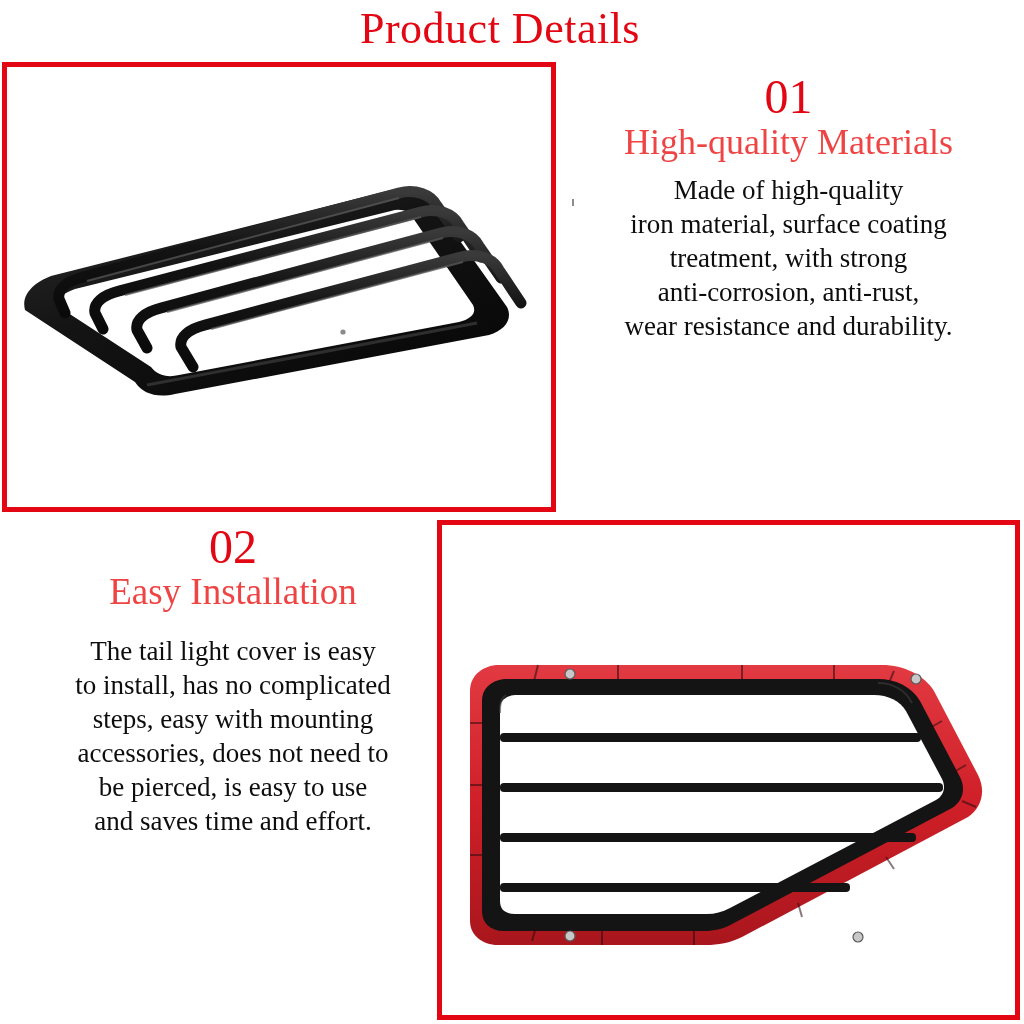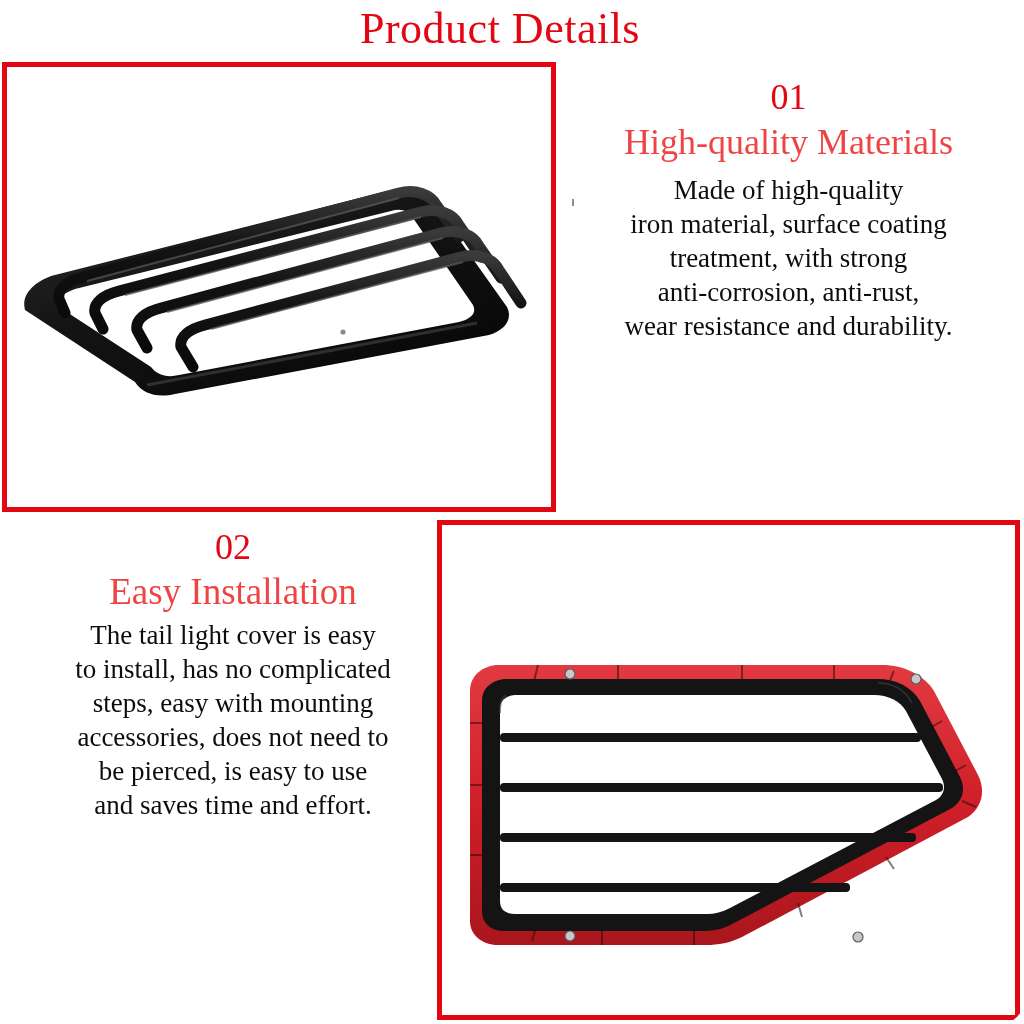--- a/index.html
+++ b/index.html
@@ -7,21 +7,20 @@
     padding: 0;
     background: #ffffff;
   }
   #page {
     position: relative;
     width: 1024px;
     height: 1024px;
     background: #ffffff;
     overflow: hidden;
     font-family: "Liberation Serif", "DejaVu Serif", serif;
-    border-radius: 24px;
   }
 
   
   .page-title {
     position: absolute;
     left: 0;
     top: 4px;
     width: 1000px;
     text-align: center;
     color: #e30613;
@@ -54,21 +53,21 @@
 
   .photo-stage {
     position: absolute;
     inset: 0;
     background: #ffffff;
   }
 
   
   .feature-number {
     color: #e30613;
-    font-size: 36px;
+    font-size: 48px;
     line-height: 46px;
     text-align: center;
   }
   .feature-heading {
     color: #ef4444;
     font-size: 37px;
     line-height: 44px;
     text-align: center;
     white-space: nowrap;
   }
@@ -88,21 +87,21 @@
   }
   #feature-01 .feature-heading { font-size: 36px; }
   #feature-01 .feature-body { margin-top: 9px; }
 
   #feature-02 {
     position: absolute;
     left: 16px;
     top: 524px;
     width: 434px;
   }
-  #feature-02 .feature-body { margin-top: 4px; }
+  #feature-02 .feature-body { margin-top: 20px; }
 
   .speck {
     position: absolute;
     left: 572px;
     top: 199px;
     width: 2px;
     height: 7px;
     background: #8d8d8d;
   }
 </style>

